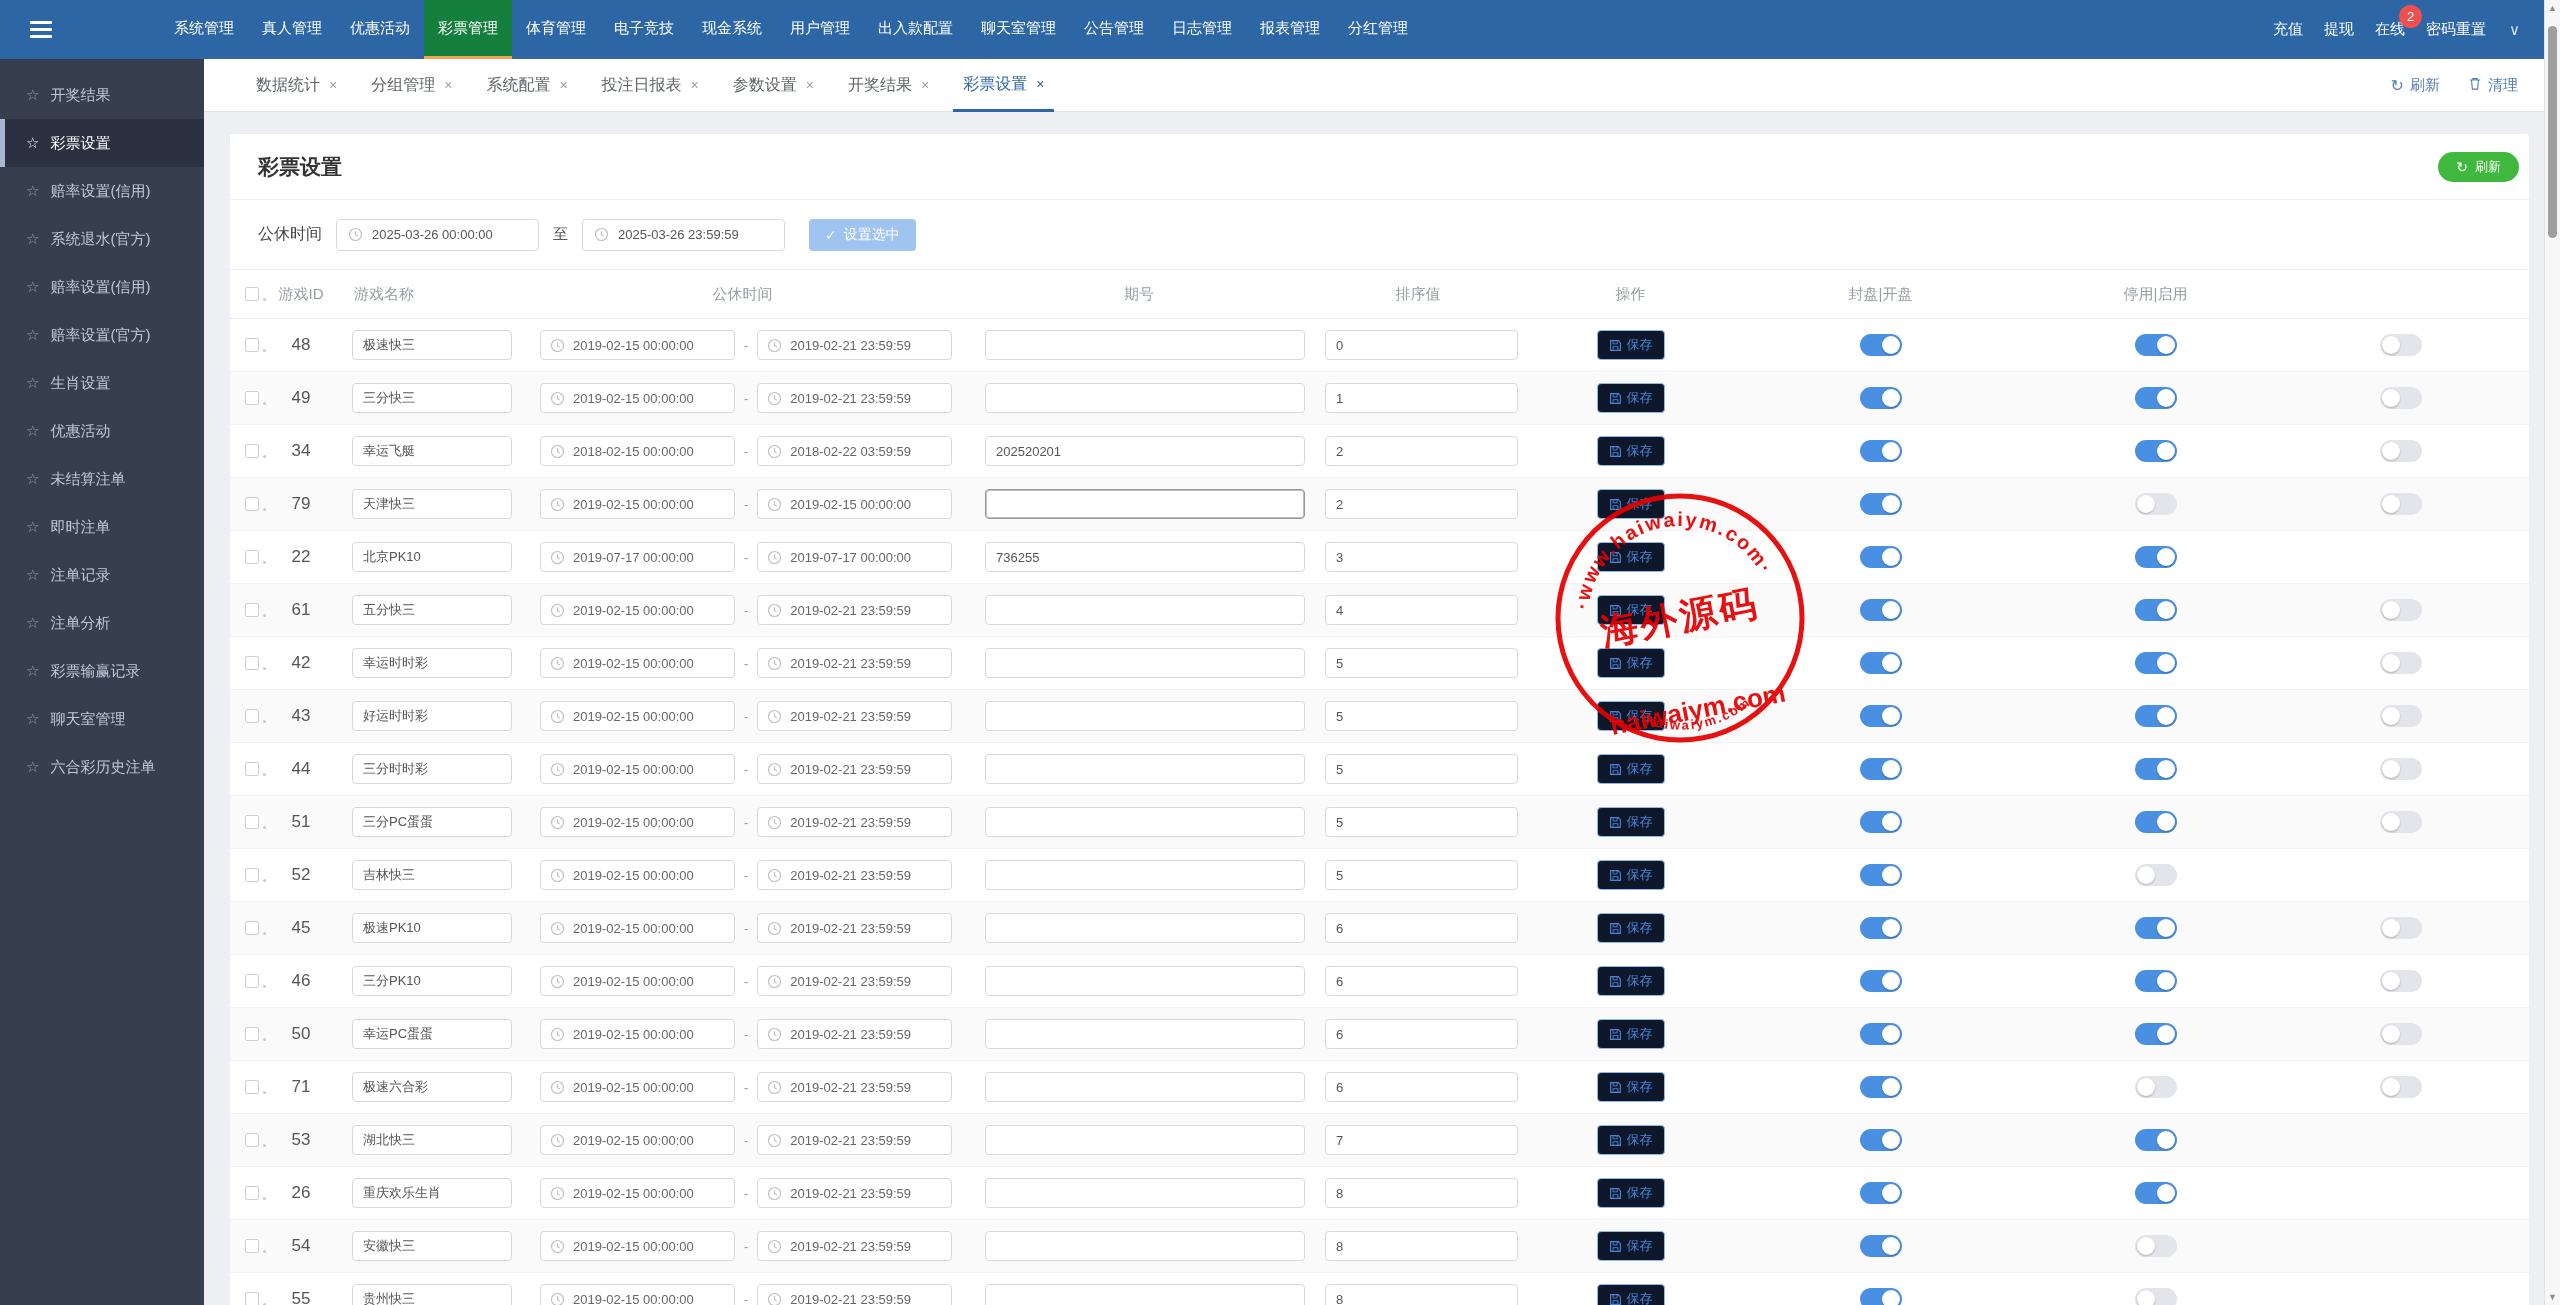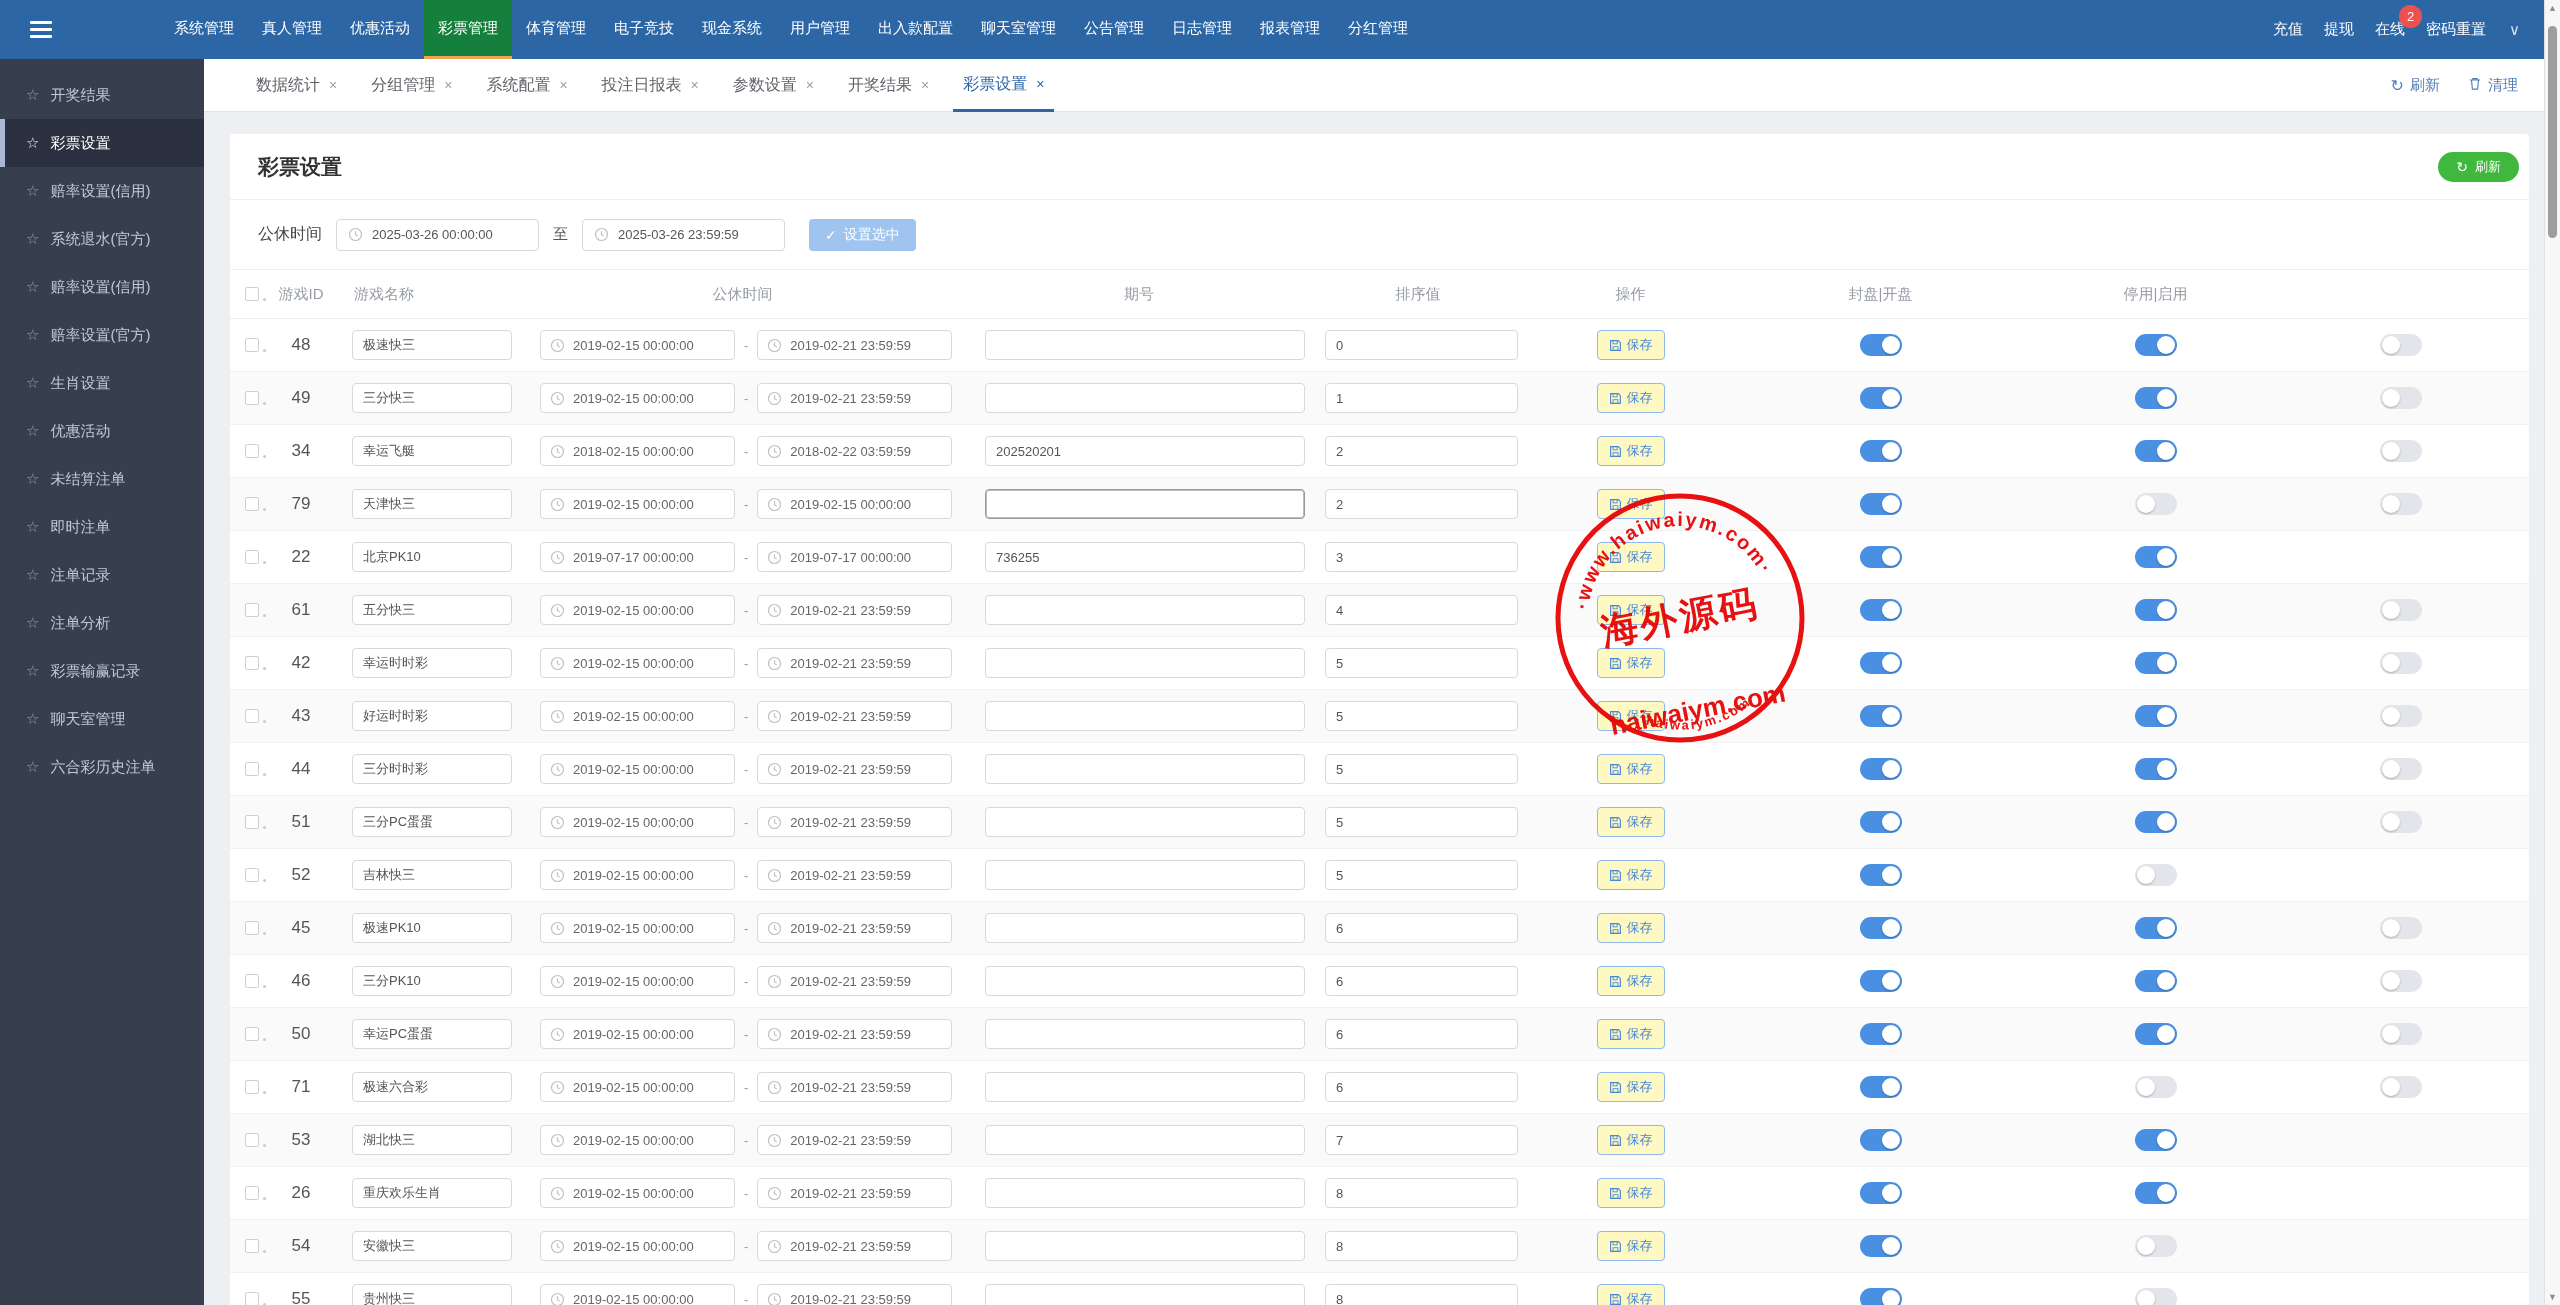--- a/index.html
+++ b/index.html
@@ -74,21 +74,21 @@
   .c-t3 { width:225px; display:flex; justify-content:center; }
   .thead .c-t1,.thead .c-t2 { display:block; text-align:center; }
 
   .txt { height:30px; border:1px solid #d9d9d9; border-radius:4px; font-size:13px; color:#555; padding:0 10px; font-family:inherit; outline:none; background:#fff; }
   .name-input { width:160px; }
   .issue-input { width:320px; }
   .issue-input.focused { border-color:#9a9a9a; box-shadow:0 0 0 1px #bdbdbd inset; }
   .sort-input { width:193px; }
   .date-box { width:195px; height:30px; border:1px solid #d9d9d9; border-radius:4px; display:flex; align-items:center; gap:8px; padding-left:9px; font-size:13px; color:#666; background:#fff; cursor:pointer; }
   .dash { color:#999; font-size:13px; }
-  .btn-save { display:flex; align-items:center; gap:5px; height:30px; padding:0 11px; background:#fef9c3; border:1px solid #8fb8ee; border-radius:4px; color:#4886d9; font-size:13px; cursor:pointer; font-family:inherit; }
+  .btn-save { display:flex; align-items:center; gap:5px; height:30px; padding:0 11px; background:#0f172a; border:1px solid #8fb8ee; border-radius:4px; color:#4886d9; font-size:13px; cursor:pointer; font-family:inherit; }
 
   .toggle { width:42px; height:22px; border-radius:11px; background:#e3e5ea; position:relative; cursor:pointer; flex:none; }
   .toggle.on { background:#4a90e2; }
   .knob { position:absolute; top:2px; width:18px; height:18px; border-radius:50%; background:#fff; box-shadow:0 1px 2px rgba(0,0,0,.25); }
   .toggle.on .knob { right:2px; }
   .toggle.off .knob { left:2px; }
 
   
   .watermark { position:absolute; left:1538px; top:468px; width:284px; height:300px; z-index:45; transform:rotate(-11deg); opacity:.93; pointer-events:none; }
 

